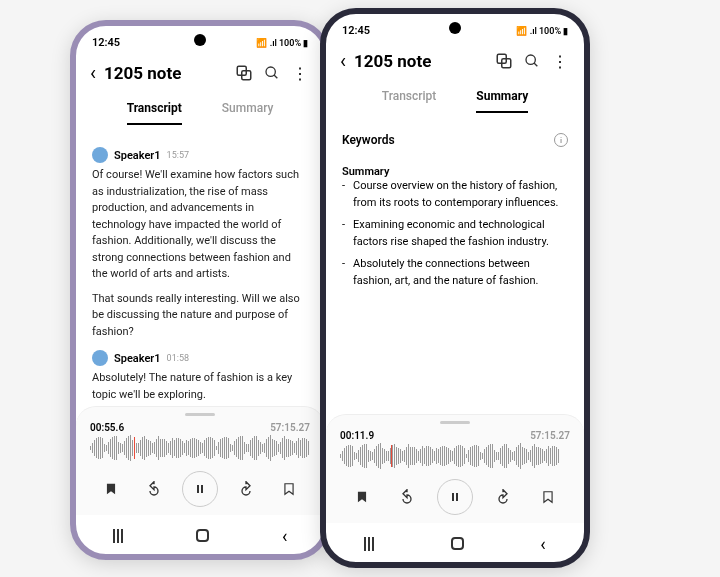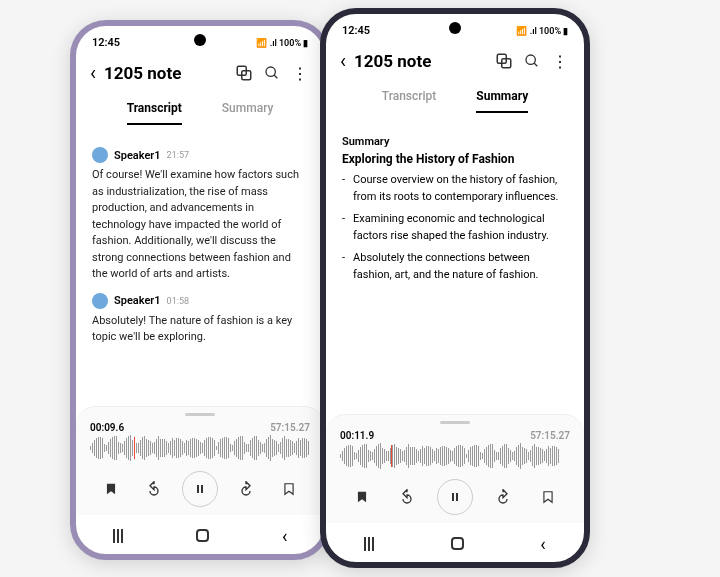--- a/index.html
+++ b/index.html
@@ -261,37 +261,38 @@
   <div class="tabs">
     <span class="tab active">Transcript</span>
     <span class="tab">Summary</span>
   </div>
 
   <div class="content">
 
     <div class="speaker-row">
       <span class="avatar blue"></span>
       <span class="speaker-name">Speaker1</span>
-      <span class="timestamp">21:57</span>
+      <span class="timestamp">15:57</span>
     </div>
     <div class="transcript-text">Of course! We'll examine how factors such as industrialization, the rise of mass production, and advancements in technology have impacted the world of fashion. Additionally, we'll discuss the strong connections between fashion and the world of arts and artists.</div>
 
+    <div class="transcript-text">That sounds really interesting. Will we also be discussing the nature and purpose of fashion?</div>
 
     <div class="speaker-row">
       <span class="avatar blue"></span>
       <span class="speaker-name">Speaker1</span>
       <span class="timestamp">01:58</span>
     </div>
     <div class="transcript-text">Absolutely! The nature of fashion is a key topic we'll be exploring.</div>
   </div>
 
   <div class="player">
     <div class="drag-handle"></div>
     <div class="time-row">
-      <span>00:09.6</span>
+      <span>00:55.6</span>
       <span style="color:#999">57:15.27</span>
     </div>
     <div class="waveform" id="wave-left">
       <div class="wave-bar" style="height: 4px;"></div>
         <div class="wave-bar" style="height: 10.6519px;"></div>
         <div class="wave-bar" style="height: 16.443px;"></div>
         <div class="wave-bar" style="height: 20.6485px;"></div>
         <div class="wave-bar" style="height: 22.794px;"></div>
         <div class="wave-bar" style="height: 22.7302px;"></div>
         <div class="wave-bar" style="height: 20.6565px;"></div>
@@ -471,23 +472,26 @@
     </span>
     <span class="header-icon">⋮</span>
   </div>
 
   <div class="tabs">
     <span class="tab">Transcript</span>
     <span class="tab active">Summary</span>
   </div>
 
   <div class="content">
+    <div class="kw-row">
+      <span>Keywords</span>
+      <span class="info-circle">i</span>
+    </div>
 
     <div class="section-label">Summary</div>
-    <div class="summary-title">Exploring the History of Fashion</div>
 
     <div class="bullet">
       <span class="bullet-dash">-</span>
       <span>Course overview on the history of fashion, from its roots to contemporary influences.</span>
     </div>
     <div class="bullet">
       <span class="bullet-dash">-</span>
       <span>Examining economic and technological factors rise shaped the fashion industry.</span>
     </div>
     <div class="bullet">

